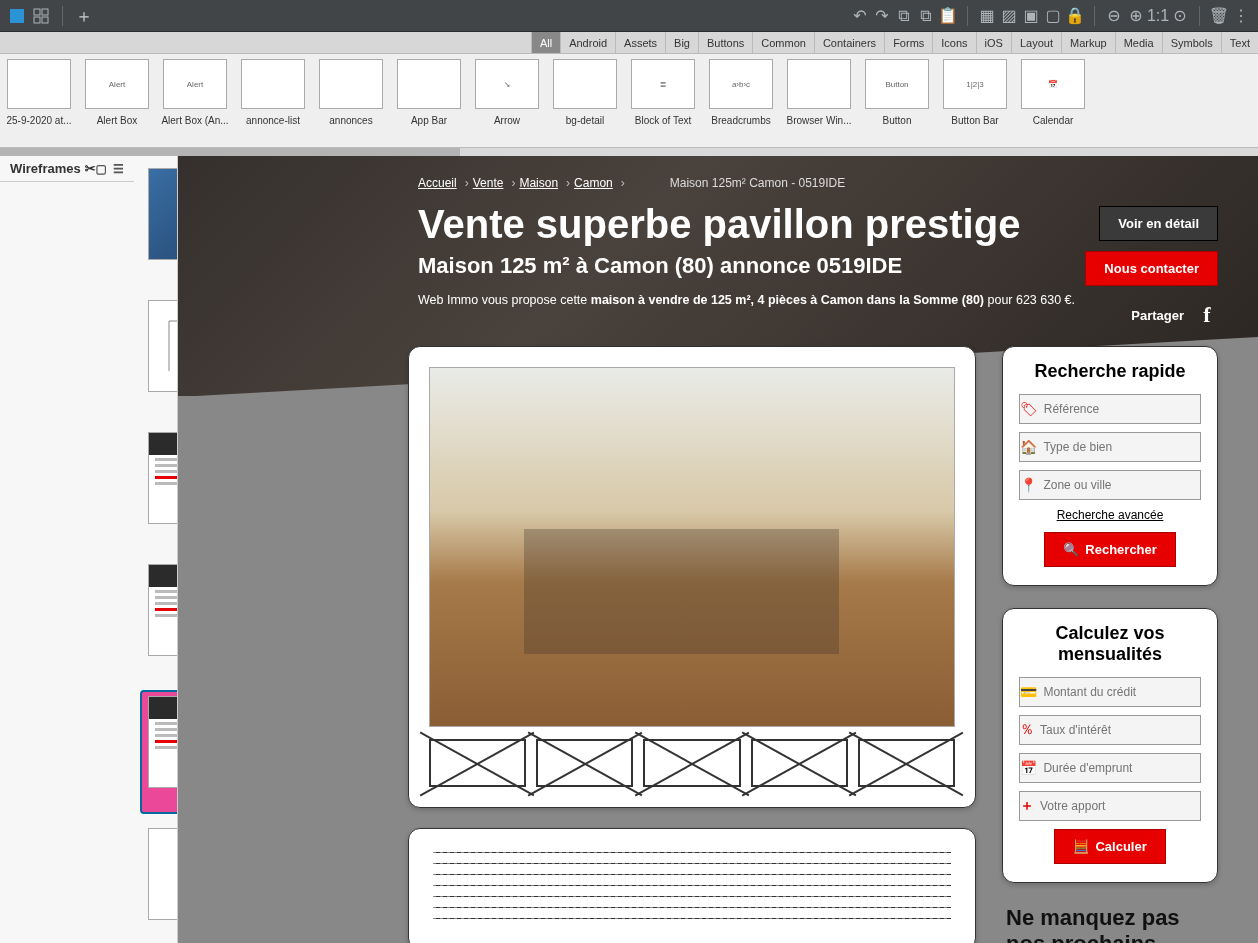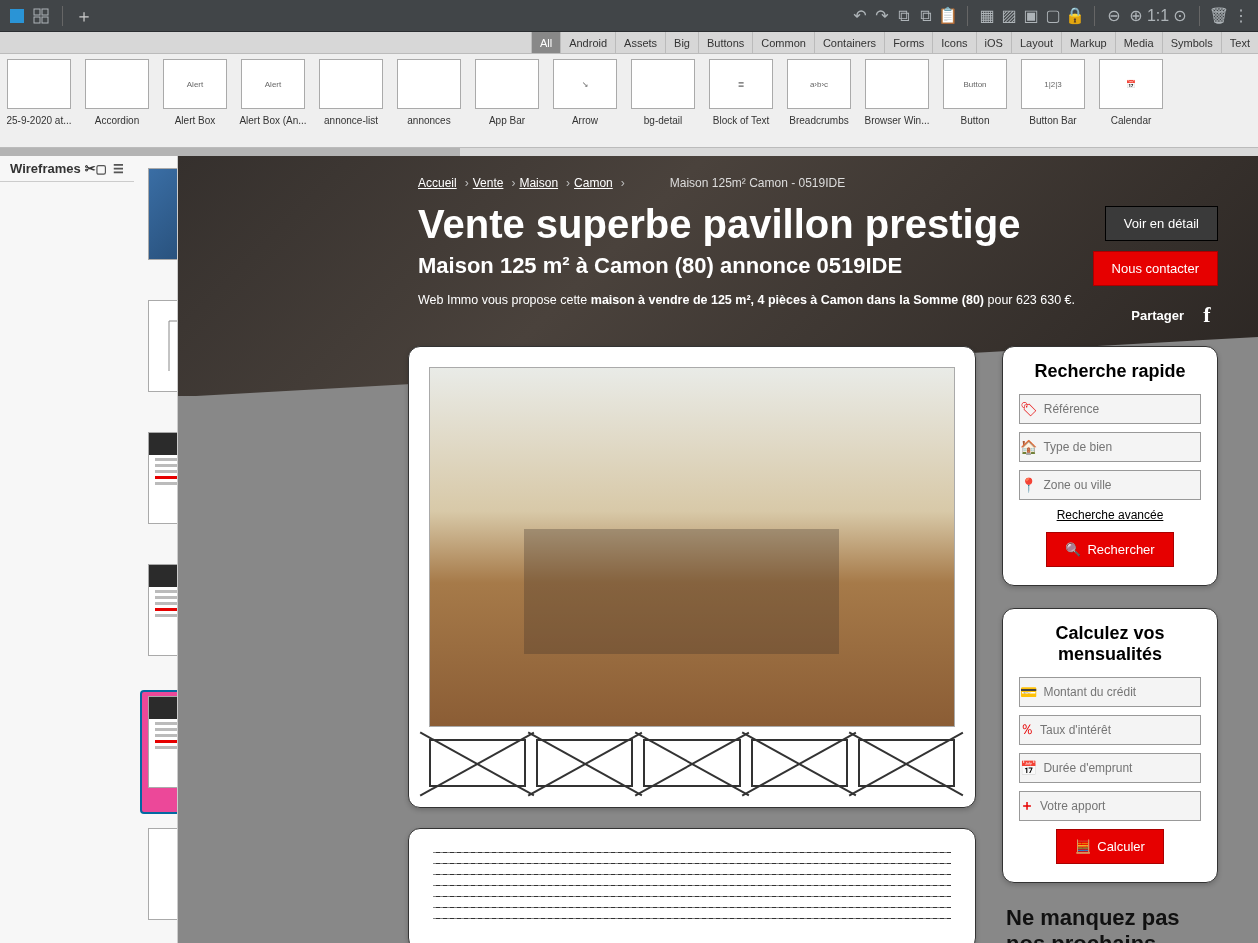--- a/index.html
+++ b/index.html
@@ -49,21 +49,21 @@
 .hero::before { content:""; position:absolute; left:0; right:0; bottom:-1px; height:60px; background:#888; clip-path: polygon(0 100%, 100% 0, 100% 100%, 0 100%); }
 .crumbs { font-size:12px; margin-bottom:12px; }
 .crumbs a { color:#fff; text-decoration:underline; margin-right:4px; }
 .crumbs .sep { color:#bbb; margin:0 4px; }
 .crumbs .cur { color:#ddd;margin-left:41px; }
 .hero h1 { font-size:40px; font-weight:800; margin-bottom:6px; }
 .hero h2 { font-size:22px; font-weight:700; margin-bottom:14px; }
 .hero .lead { font-size:12.5px; }
 .hero .lead b { font-weight:700; }
 .hero-actions { position:absolute; right:40px; top:50px; display:flex; flex-direction:column; gap:10px; align-items:flex-end; }
-.btn { padding:9px 18px; font-size:13px; border:1px solid #000; cursor:pointer; display:inline-flex; align-items:center; gap:6px; font-weight:400; }
+.btn { padding:9px 18px; font-size:13px; border:1px solid #000; cursor:pointer; display:inline-flex; align-items:center; gap:6px; font-weight:700; }
 .btn-dark { background:#3a3a3a; color:#fff; }
 .btn-red { background:#e60000; color:#fff; border-color:#a00; }
 .share { display:flex; align-items:center; gap:12px; color:#fff; font-size:13px; font-weight:600; margin-top:8px; }
 .fb { width:22px; height:22px; display:inline-flex; align-items:center; justify-content:center; font-size:22px; font-weight:bold; font-family:Georgia; }
 
 
 .cols { display:flex; padding: 0 40px 40px 230px; gap: 26px; align-items:flex-start; margin-top: -50px; position:relative; }
 .card { background:#fff; border:1px solid #333; border-radius:12px; box-shadow: 0 2px 5px rgba(0,0,0,0.2); }
 .leftcol { flex:1; display:flex; flex-direction:column; gap:20px; }
 .gallery { padding:20px; }
@@ -154,24 +154,20 @@
     <div class="filter-tab">Symbols</div>
     <div class="filter-tab">Text</div>
   </div>
 
 <div class="shelf" id="shelf">
     <div class="shelf-item">
       <div class="shelf-thumb"></div>
       <div>25-9-2020 at...</div>
     </div>
     <div class="shelf-item">
-      <div class="shelf-thumb"></div>
-      <div>Accordion</div>
-    </div>
-    <div class="shelf-item">
       <div class="shelf-thumb">Alert</div>
       <div>Alert Box</div>
     </div>
     <div class="shelf-item">
       <div class="shelf-thumb">Alert</div>
       <div>Alert Box (An...</div>
     </div>
     <div class="shelf-item">
       <div class="shelf-thumb"></div>
       <div>annonce-list</div>

